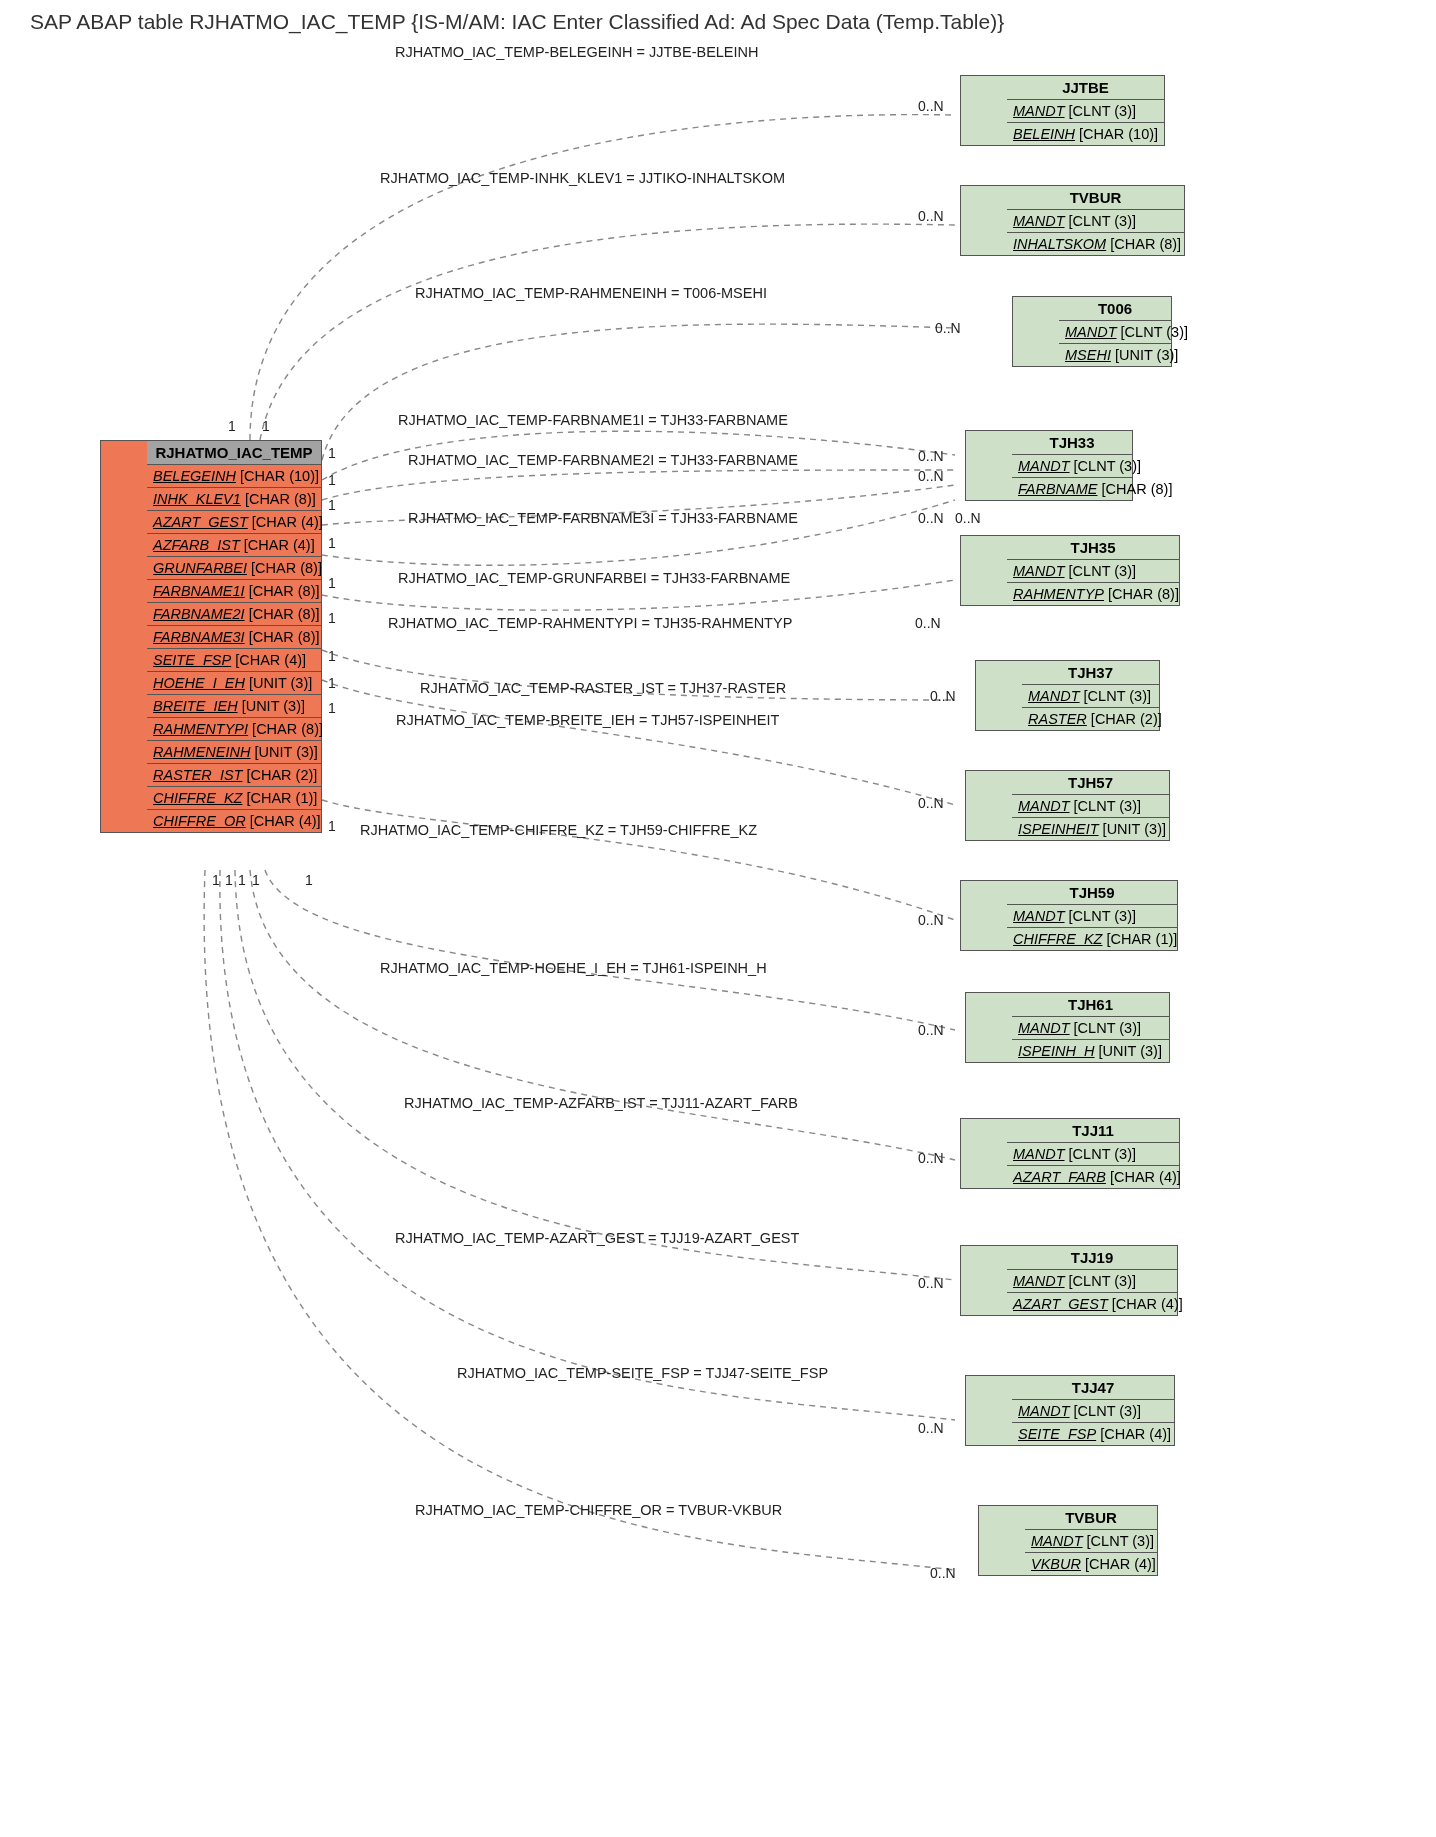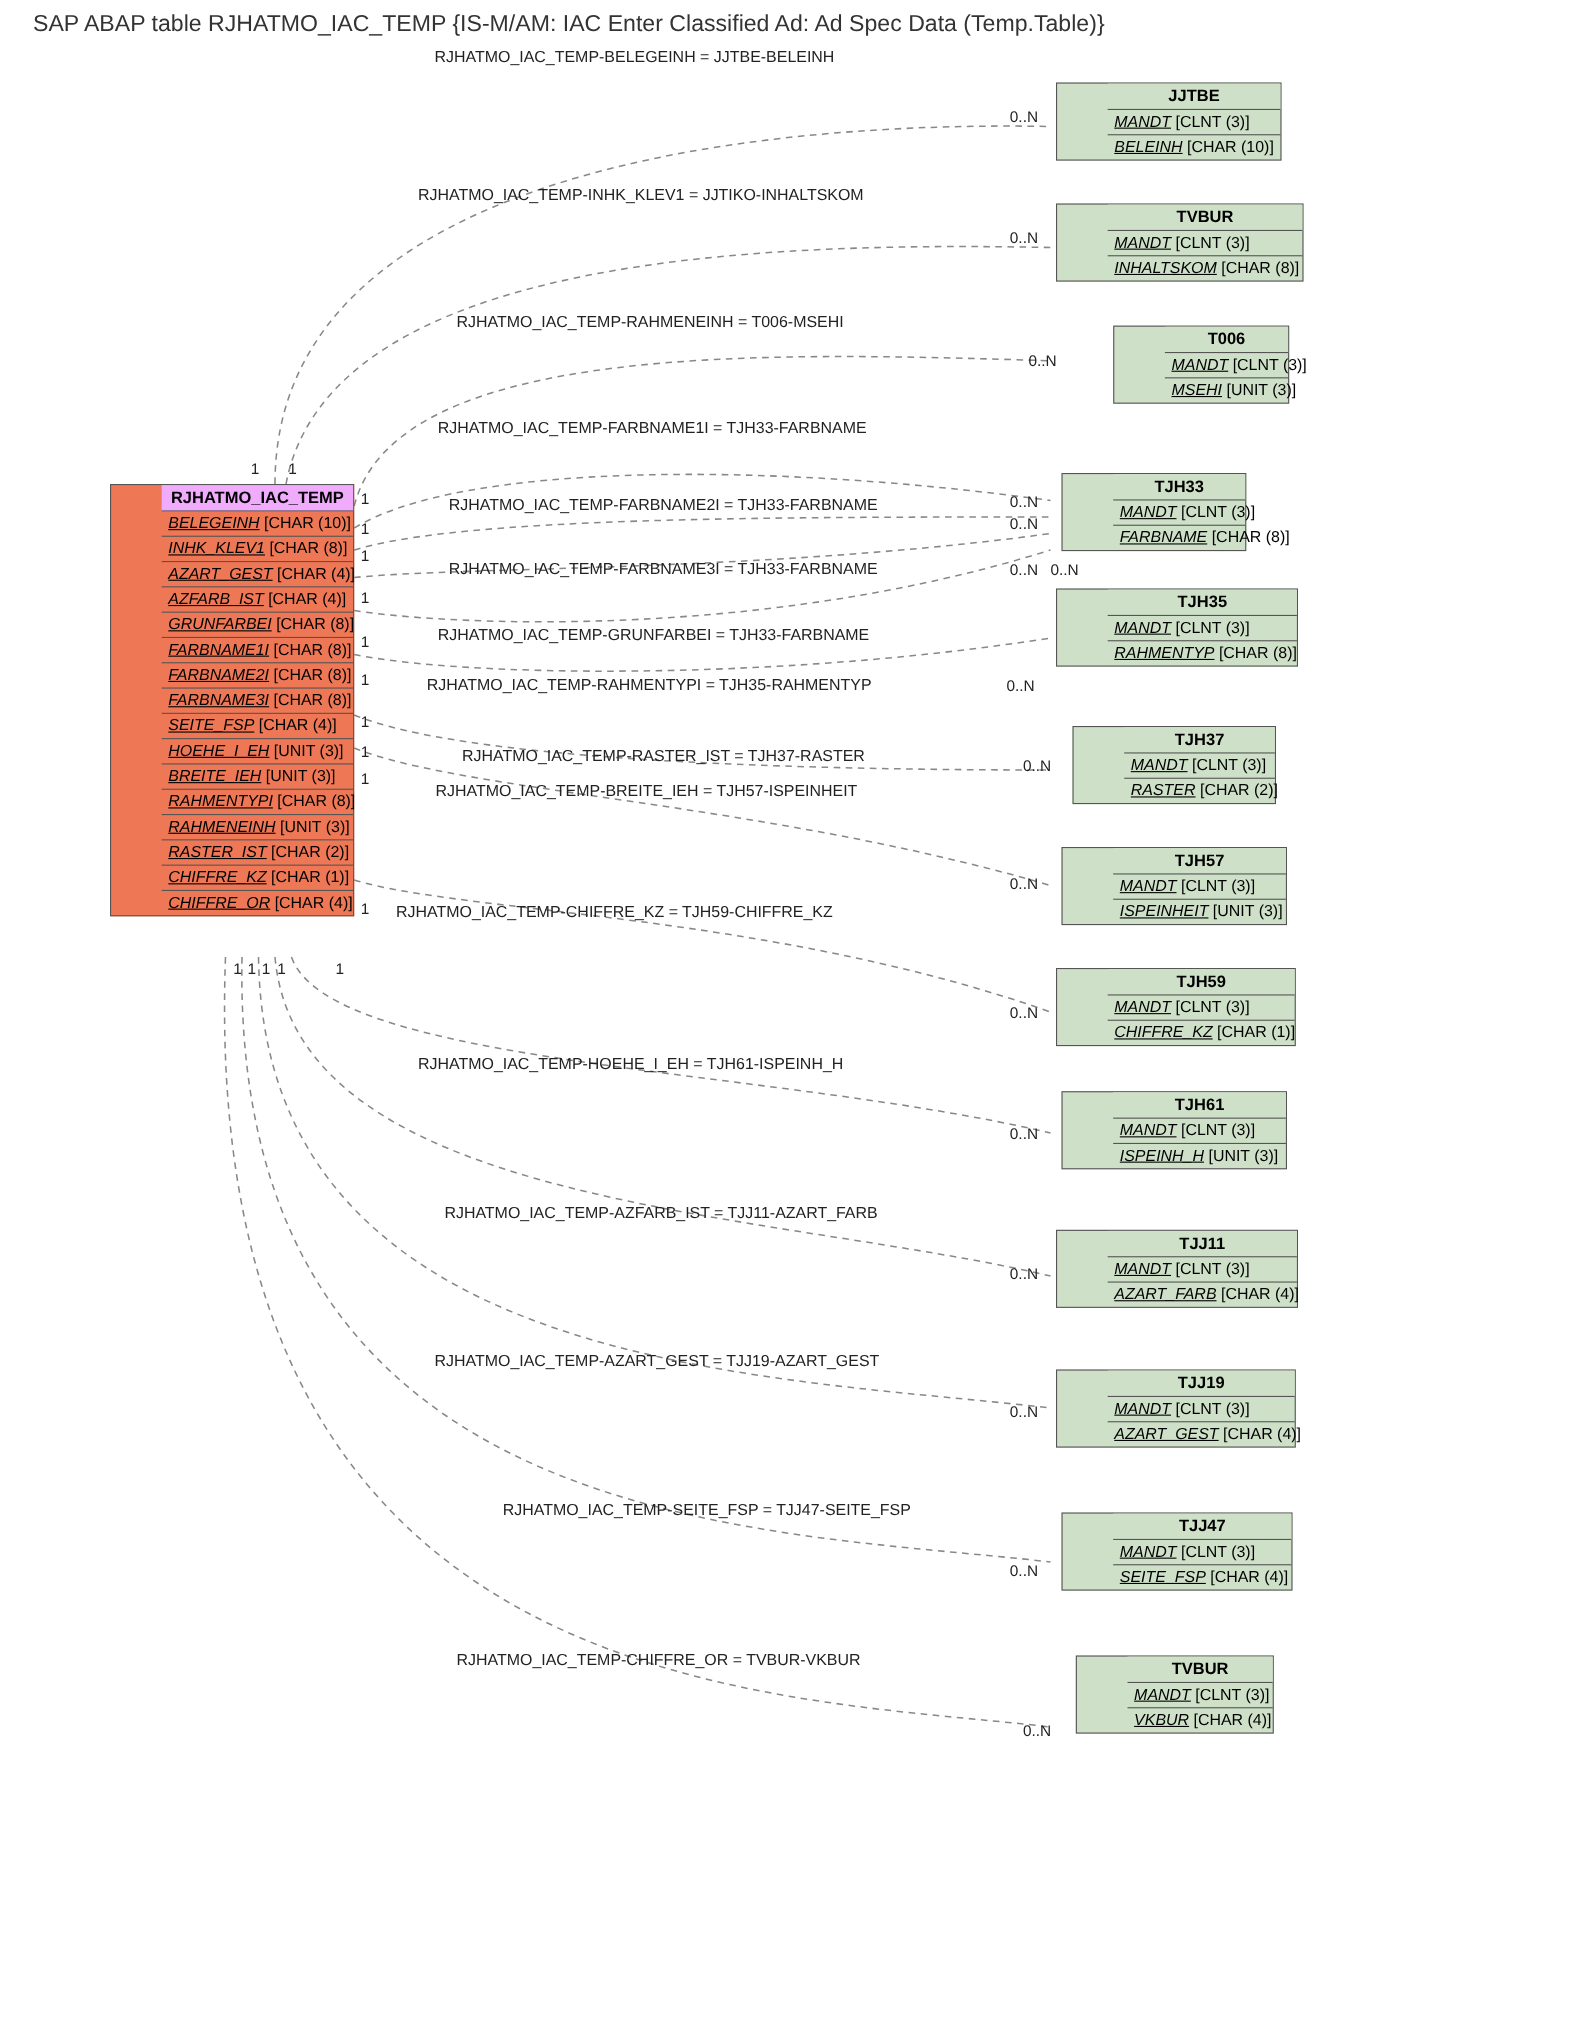--- a/index.html
+++ b/index.html
@@ -39,21 +39,21 @@
   .entity .erow {
     padding: 3px 6px;
     border-bottom: 1px solid #555;
     font-size: 14.5px;
     white-space: nowrap;
   }
   .entity .erow:last-child { border-bottom: none; }
   .entity .fname { font-style: italic; text-decoration: underline; }
   .entity .ftype { font-style: normal; text-decoration: none; }
   .main-entity { background: #ee7755; }
-  .main-entity .ehead { background: #f0abfc; }
+  .main-entity .ehead { background: #a3a3a3; }
   .ref-entity { background: #cfe0c8; }
   .ref-entity .ehead { background: #cfe0c8; }
   .rel-label {
     position: absolute;
     font-size: 14.5px;
     color: #222;
     white-space: nowrap;
   }
   .card {
     position: absolute;
@@ -211,21 +211,21 @@
 
   <div class="entity ref-entity" style="left:978px; top:1505px; width:180px;">
     <div class="ehead">TVBUR</div>
     <div class="erow"><span class="fname">MANDT</span> <span class="ftype">[CLNT (3)]</span></div>
     <div class="erow"><span class="fname">VKBUR</span> <span class="ftype">[CHAR (4)]</span></div>
   </div>
 
   <div class="rel-label" style="left:395px; top:44px;">RJHATMO_IAC_TEMP-BELEGEINH = JJTBE-BELEINH</div>
   <div class="rel-label" style="left:380px; top:170px;">RJHATMO_IAC_TEMP-INHK_KLEV1 = JJTIKO-INHALTSKOM</div>
   <div class="rel-label" style="left:415px; top:285px;">RJHATMO_IAC_TEMP-RAHMENEINH = T006-MSEHI</div>
-  <div class="rel-label" style="left:398px; top:382px;">RJHATMO_IAC_TEMP-FARBNAME1I = TJH33-FARBNAME</div>
+  <div class="rel-label" style="left:398px; top:412px;">RJHATMO_IAC_TEMP-FARBNAME1I = TJH33-FARBNAME</div>
   <div class="rel-label" style="left:408px; top:452px;">RJHATMO_IAC_TEMP-FARBNAME2I = TJH33-FARBNAME</div>
   <div class="rel-label" style="left:408px; top:510px;">RJHATMO_IAC_TEMP-FARBNAME3I = TJH33-FARBNAME</div>
   <div class="rel-label" style="left:398px; top:570px;">RJHATMO_IAC_TEMP-GRUNFARBEI = TJH33-FARBNAME</div>
   <div class="rel-label" style="left:388px; top:615px;">RJHATMO_IAC_TEMP-RAHMENTYPI = TJH35-RAHMENTYP</div>
   <div class="rel-label" style="left:420px; top:680px;">RJHATMO_IAC_TEMP-RASTER_IST = TJH37-RASTER</div>
   <div class="rel-label" style="left:396px; top:712px;">RJHATMO_IAC_TEMP-BREITE_IEH = TJH57-ISPEINHEIT</div>
   <div class="rel-label" style="left:360px; top:822px;">RJHATMO_IAC_TEMP-CHIFFRE_KZ = TJH59-CHIFFRE_KZ</div>
   <div class="rel-label" style="left:380px; top:960px;">RJHATMO_IAC_TEMP-HOEHE_I_EH = TJH61-ISPEINH_H</div>
   <div class="rel-label" style="left:404px; top:1095px;">RJHATMO_IAC_TEMP-AZFARB_IST = TJJ11-AZART_FARB</div>
   <div class="rel-label" style="left:395px; top:1230px;">RJHATMO_IAC_TEMP-AZART_GEST = TJJ19-AZART_GEST</div>

